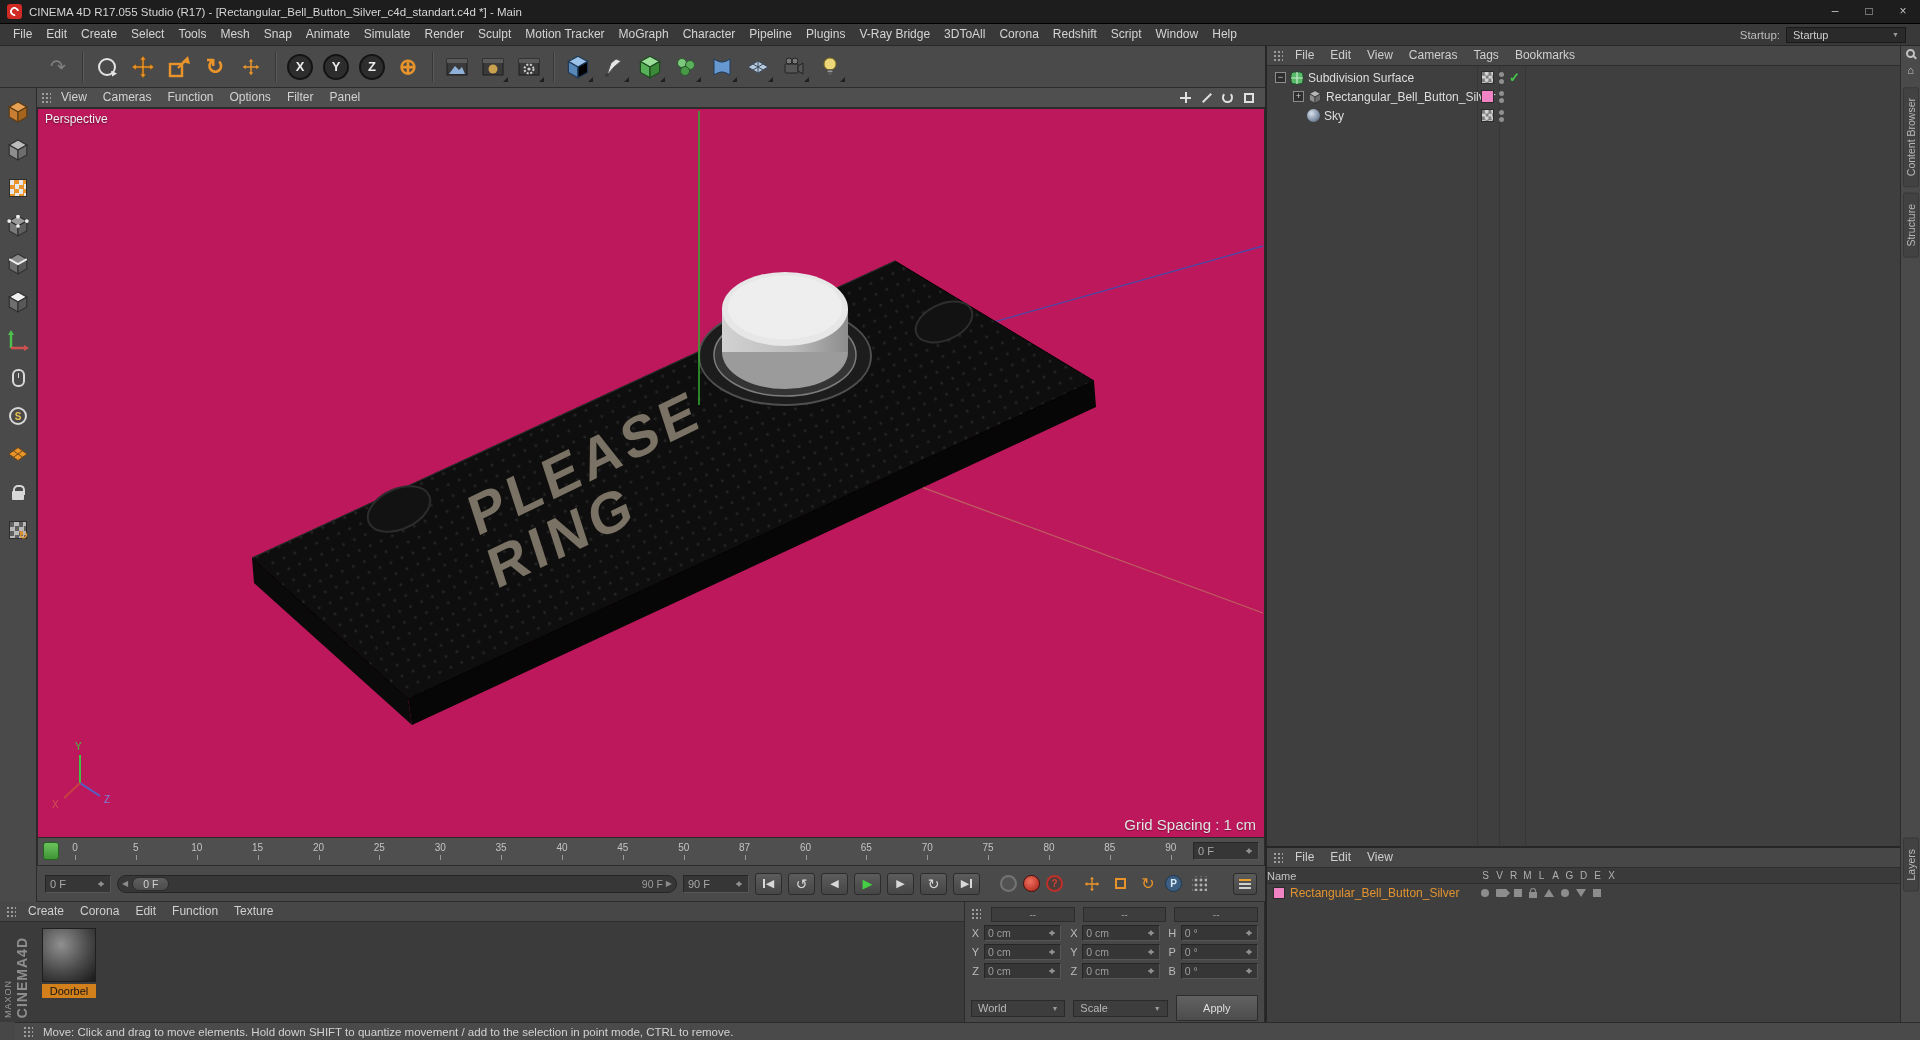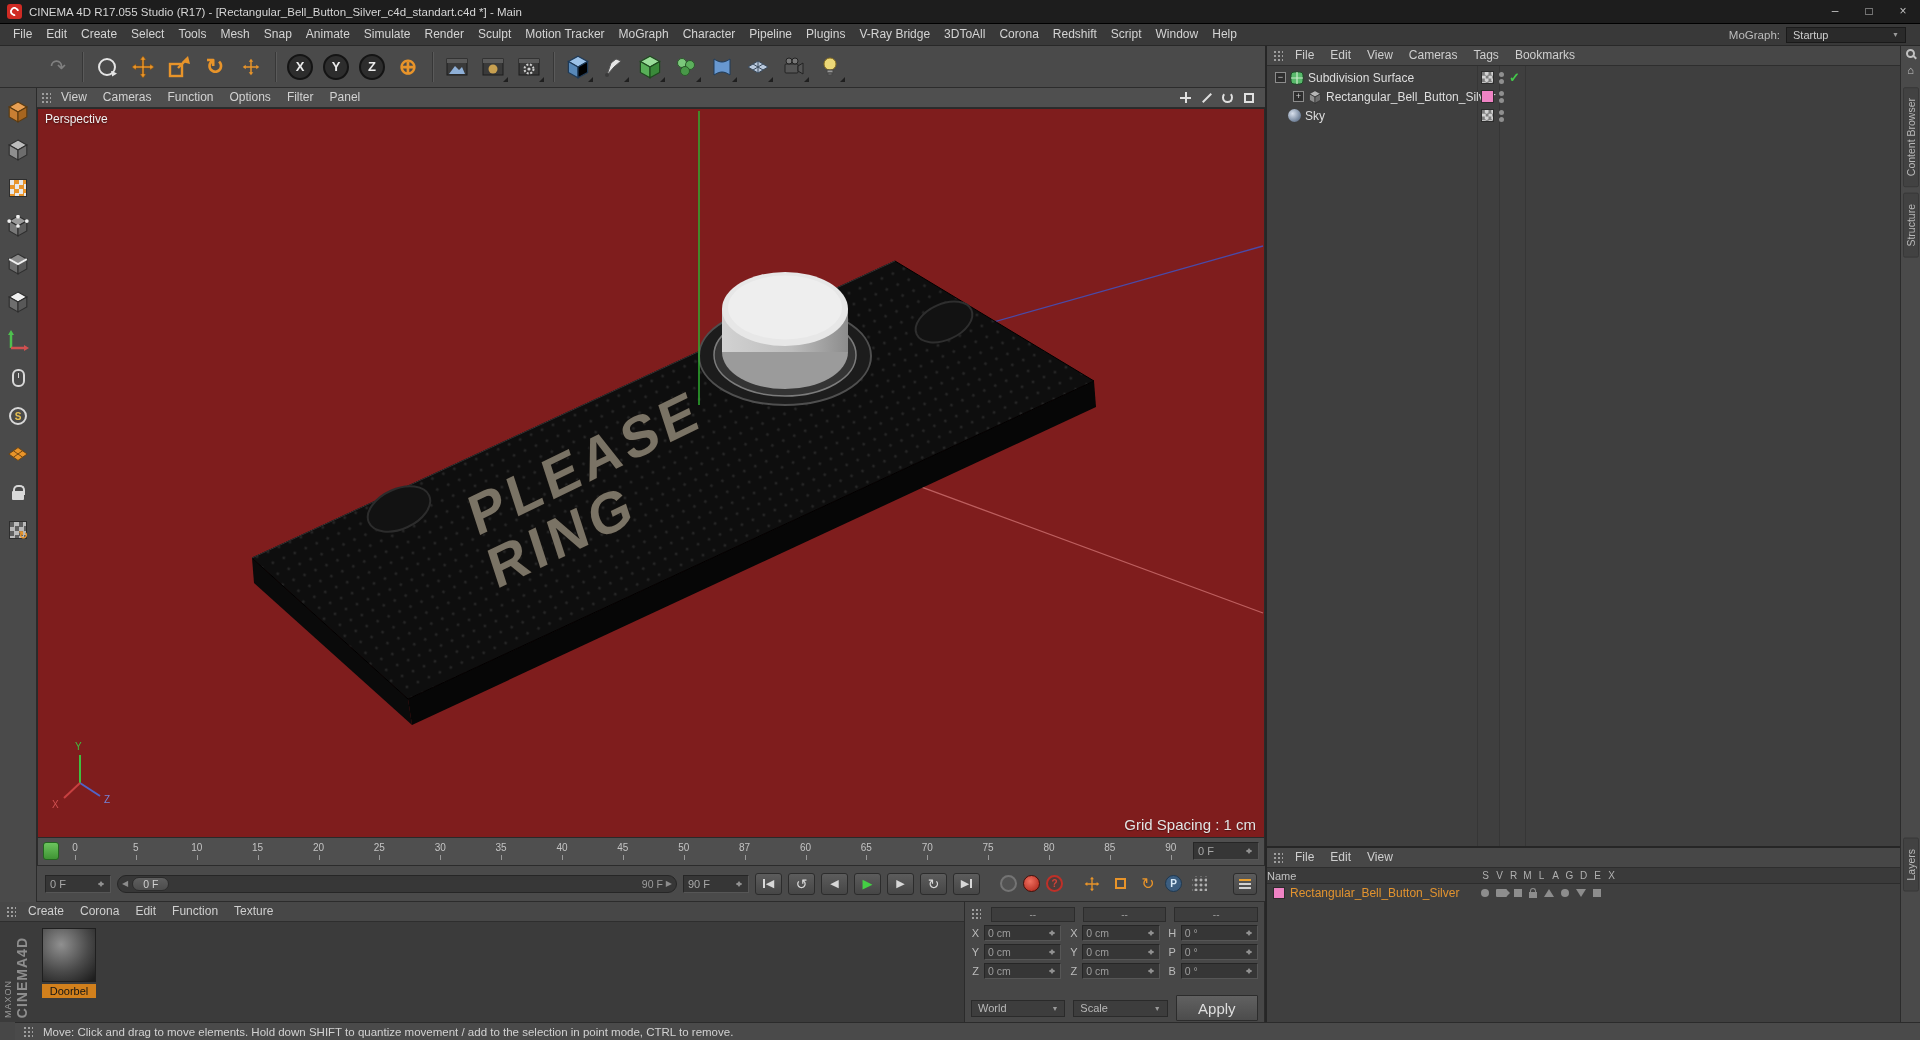--- a/index.html
+++ b/index.html
@@ -57,21 +57,21 @@
 .vp-menubar{position:absolute;left:37px;top:88px;width:1228px;height:20px;background:#4f4f4f;
   border-bottom:1px solid #2c2c2c;display:flex;align-items:center;padding:0 4px;font-size:12px;color:#d2d2d2}
 .vp-menubar .mi{padding:0 8px;line-height:19px}
 .vp-right-icons{margin-left:auto;display:flex;gap:8px;align-items:center;padding-right:6px}
 .vpi{width:13px;height:13px;display:flex;align-items:center;justify-content:center;position:relative}
 .vpi-plus::before{content:"";position:absolute;left:50%;top:1px;bottom:1px;width:2px;background:#e0e0e0;transform:translateX(-50%)}
 .vpi-plus::after{content:"";position:absolute;top:50%;left:1px;right:1px;height:2px;background:#e0e0e0;transform:translateY(-50%)}
 .vpi-diag{width:12px;height:2px;background:#e0e0e0;transform:rotate(-45deg)}
 .vpi-rot{width:11px;height:11px;border:2px solid #e0e0e0;border-radius:50%;border-top-color:transparent}
 .vpi-max{width:10px;height:10px;border:2px solid #e0e0e0}
-.viewport{position:absolute;left:37px;top:108px;width:1228px;height:730px;background:#7f1d1d;border:1px solid #2a2a2a;overflow:hidden}
+.viewport{position:absolute;left:37px;top:108px;width:1228px;height:730px;background:#be185d;border:1px solid #2a2a2a;overflow:hidden}
 .persp-label{position:absolute;left:7px;top:3px;font-size:12px;color:#f0f0f0;text-shadow:0 1px 2px rgba(0,0,0,.5);z-index:3}
 .grid-label{position:absolute;right:8px;bottom:4px;font-size:15px;color:#e4e4e4;text-shadow:0 1px 1px rgba(0,0,0,.4);z-index:3}
 .scene{position:absolute;left:0;top:0}
 
 
 .timeline{position:absolute;left:37px;top:838px;width:1228px;height:28px;background:#4f4f4f;border:1px solid #2c2c2c;border-top:none}
 .playhead{position:absolute;left:5px;top:4px;width:16px;height:18px;background:linear-gradient(#6cc45e,#3f9434);border:1px solid #246420;border-radius:3px}
 .ticks{position:absolute;left:30px;right:86px;top:4px;display:flex;justify-content:space-between}
 .tick{font-size:10px;color:#c4c4c4;min-width:14px;text-align:center;position:relative}
 .tick::after{content:"";position:absolute;left:50%;bottom:-7px;width:1px;height:5px;background:#9a9a9a}
@@ -133,21 +133,21 @@
 .cgrid{display:flex;gap:8px;flex:1;margin-top:2px}
 .ccol{flex:1;display:flex;flex-direction:column;gap:3px}
 .crow{display:flex;align-items:center;gap:4px}
 .clabel{width:9px;font-size:11px;color:#bcbcbc;text-align:center}
 .cfield{flex:1;height:16px;background:#363636;border:1px solid;border-color:#262626 #565656 #565656 #262626;
   display:flex;align-items:center;padding:0 3px;font-size:10.5px;color:#9d9d9d;gap:2px}
 .cbottom{display:flex;gap:8px;align-items:center;height:22px;margin-top:2px}
 .cselect{flex:1;height:17px;background:#3d3d3d;border:1px solid #2a2a2a;display:flex;align-items:center;
   justify-content:space-between;padding:0 6px;font-size:11px;color:#b8b8b8}
 .apply-btn{flex:1;height:26px;background:linear-gradient(#616161,#4c4c4c);border:1px solid #2c2c2c;border-radius:1px;
-  display:flex;align-items:center;justify-content:center;font-size:15px;color:#dedede}
+  display:flex;align-items:center;justify-content:center;font-size:11px;color:#dedede}
 
 
 .right-panel{position:absolute;left:1265px;top:46px;width:635px;height:976px;background:#474747;border-left:2px solid #262626;display:flex;flex-direction:column}
 .om-tree{flex:1;background:#3f3f3f;position:relative;overflow:hidden;padding-top:2px}
 .om-vline{position:absolute;top:0;bottom:0;width:1px;background:#363636}
 .om-row{position:relative;height:19px;display:flex;align-items:center;gap:4px;font-size:12px;color:#dedede;white-space:nowrap}
 .exp{width:11px;height:11px;border:1px solid #8c8c8c;background:#2e2e2e;color:#d0d0d0;font-size:9px;line-height:9px;text-align:center;flex:0 0 auto}
 .om-tags{position:absolute;left:214px;display:flex;align-items:center;gap:5px}
 .tag-checker{width:13px;height:13px;background:repeating-conic-gradient(#d2d2d2 0 25%,#7d7d7d 0 50%);background-size:6.5px 6.5px;border:1px solid #2c2c2c}
 .tag-pink{width:13px;height:13px;background:#ef83c4;border:1px solid #2c2c2c}
@@ -222,21 +222,21 @@
       <span class="menu-item">Plugins</span>
       <span class="menu-item">V-Ray Bridge</span>
       <span class="menu-item">3DToAll</span>
       <span class="menu-item">Corona</span>
       <span class="menu-item">Redshift</span>
       <span class="menu-item">Script</span>
       <span class="menu-item">Window</span>
       <span class="menu-item">Help</span>
     </div>
   <div class="layout-box">
-    <span>MoGraph:</span>
+    <span>Startup:</span>
     <div class="layout-select">
       <span>Startup</span>
       <span class="caret-sm">▼</span>
     </div>
   </div>
 </div>
 
 <div class="toolbar">
   <div class="tbtn">
       <span class="g"></span>
@@ -794,21 +794,21 @@
       <span>Rectangular_Bell_Button_Silver</span>
       <span class="om-tags">
         <span class="tag-pink"></span>
         <span class="vdots">
             <i></i>
             <i></i>
           </span>
       </span>
     </div>
 
-    <div class="om-row" style="padding-left:4px">
+    <div class="om-row" style="padding-left:23px">
       <span style="width:13px;flex:0 0 auto"></span>
       <span class="sky-ico"></span>
       <span>Sky</span>
       <span class="om-tags">
         <span class="tag-checker"></span>
         <span class="vdots">
             <i></i>
             <i></i>
           </span>
       </span>

